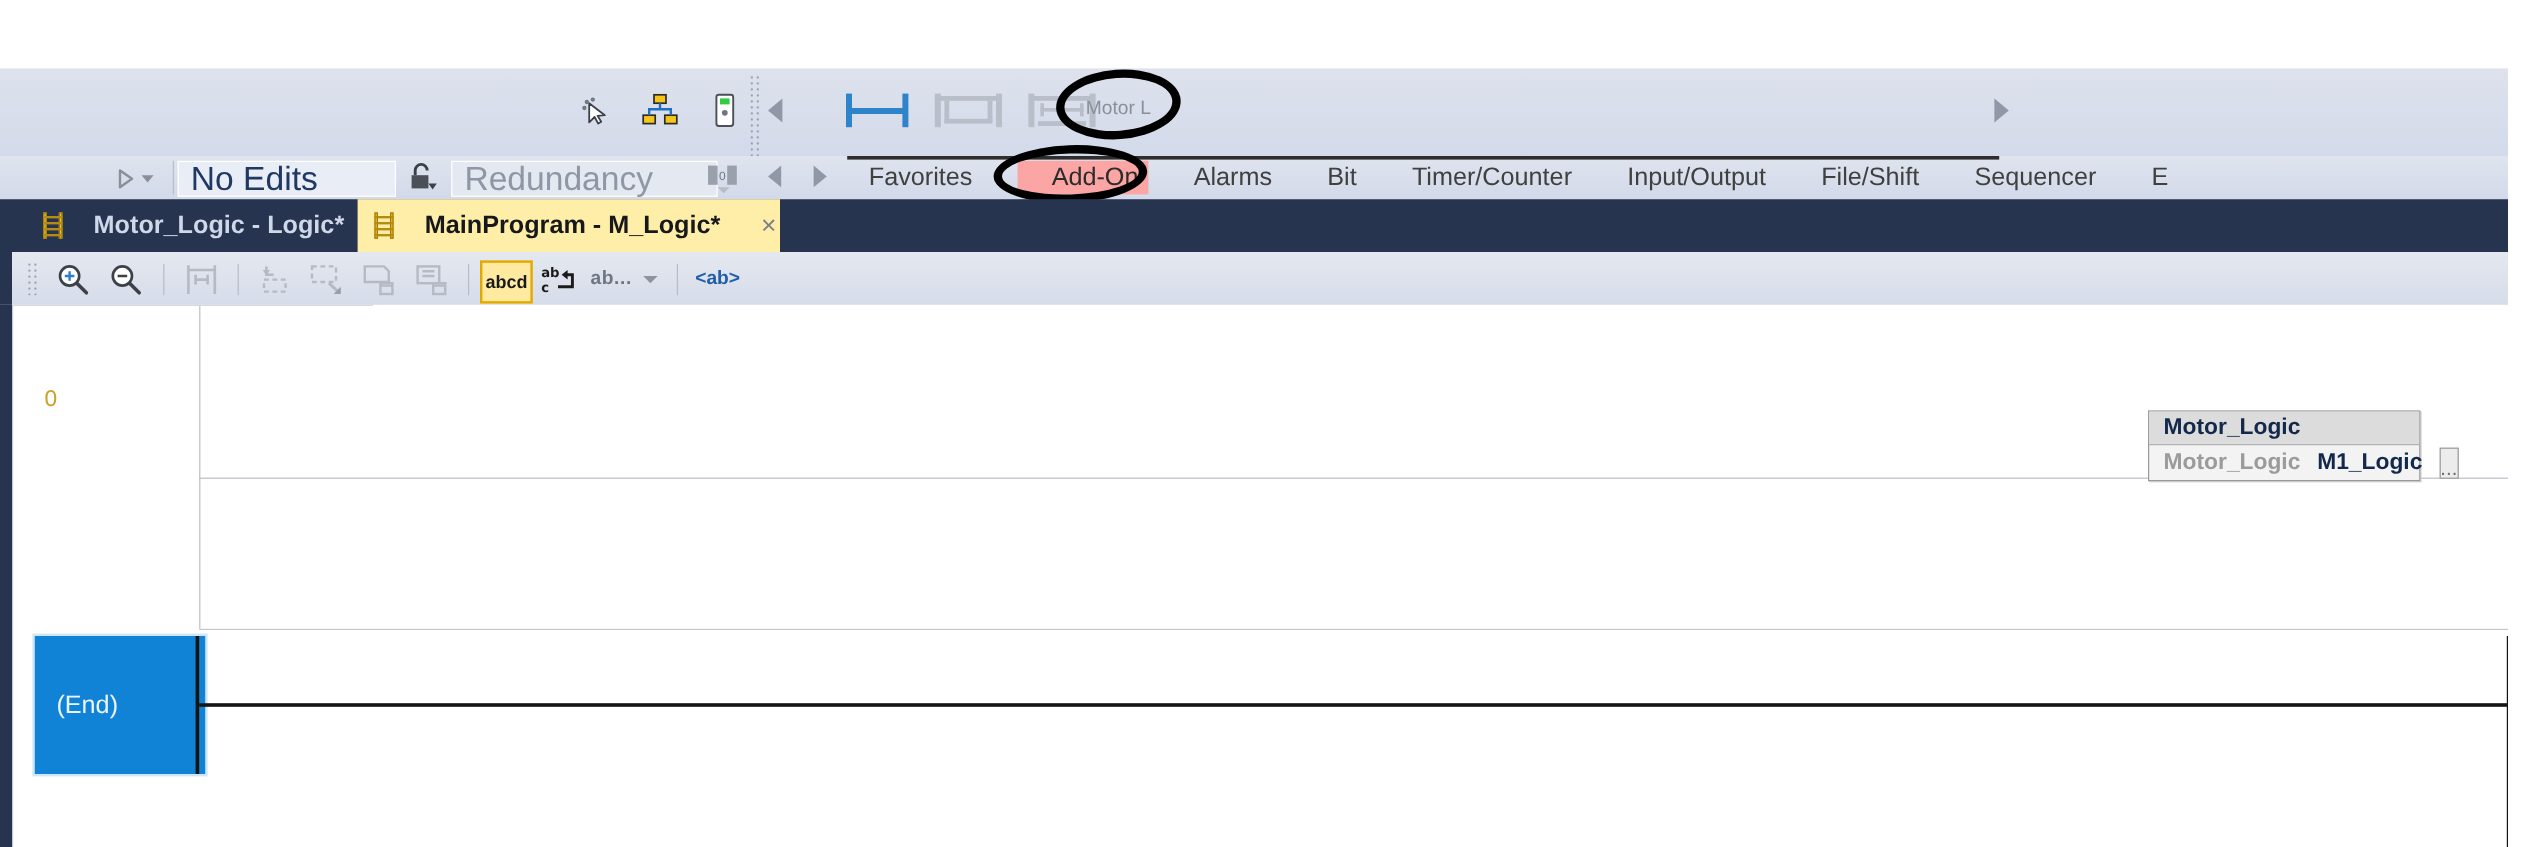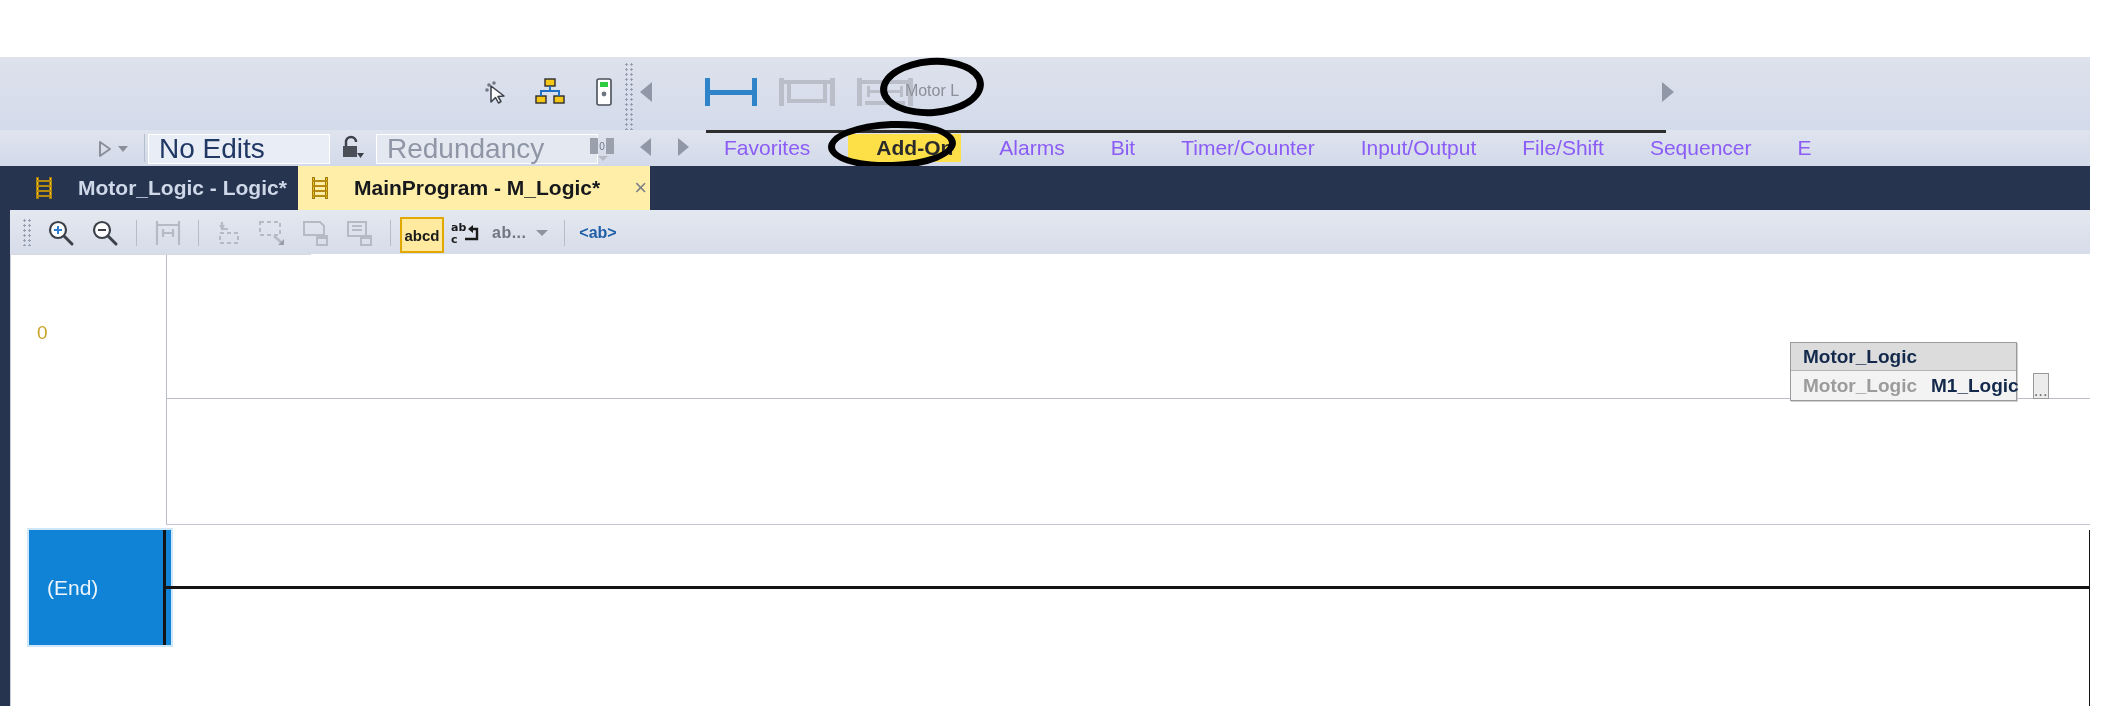--- a/index.html
+++ b/index.html
@@ -76,22 +76,22 @@
   .aoi-title{height:27px;background:#dcdcdc;border-bottom:1px solid #b4b4b4;display:flex;align-items:center;}
   .aoi-title span{font-size:19px;font-weight:bold;color:#13294b;padding-left:12px;}
   .aoi-body{height:29px;display:flex;align-items:center;gap:14px;padding-left:12px;}
   .aoi-body .p-name{font-size:19px;font-weight:bold;color:#9b9b9b;}
   .aoi-body .p-val{font-size:19px;font-weight:bold;color:#13294b;}
   .aoi-ell{width:46px;height:24px;border:1px solid #9a9a9a;background:#ececec;
            display:flex;align-items:flex-end;justify-content:center;color:#6d6d6d;font-size:17px;line-height:14px;}
 
   
   .insttabs{position:absolute;top:130px;height:36px;display:flex;align-items:center;}
-  .insttab{font-size:21px;color:#8b5cf6;white-space:nowrap;margin-right:30px;padding:2px 8px;}
-  .insttab.sel{background:#fde047;color:#2b2b2b;font-weight:bold;padding-left:28px;}
+  .insttab{font-size:21px;color:#404040;white-space:nowrap;margin-right:30px;padding:2px 8px;}
+  .insttab.sel{background:#fca5a5;color:#2b2b2b;font-weight:normal;padding-left:28px;}
   .tabs-topline{position:absolute;height:3px;background:#2e2e2e;}
 
   
   .arrow{width:0;height:0;position:absolute;}
   .arrow-l{border-top:10px solid transparent;border-bottom:10px solid transparent;border-right:12px solid #9098a8;}
   .arrow-r{border-top:10px solid transparent;border-bottom:10px solid transparent;border-left:12px solid #9098a8;}
 
   
   .annot{position:absolute;border:7px solid #000;border-radius:50%;box-sizing:border-box;}
 

